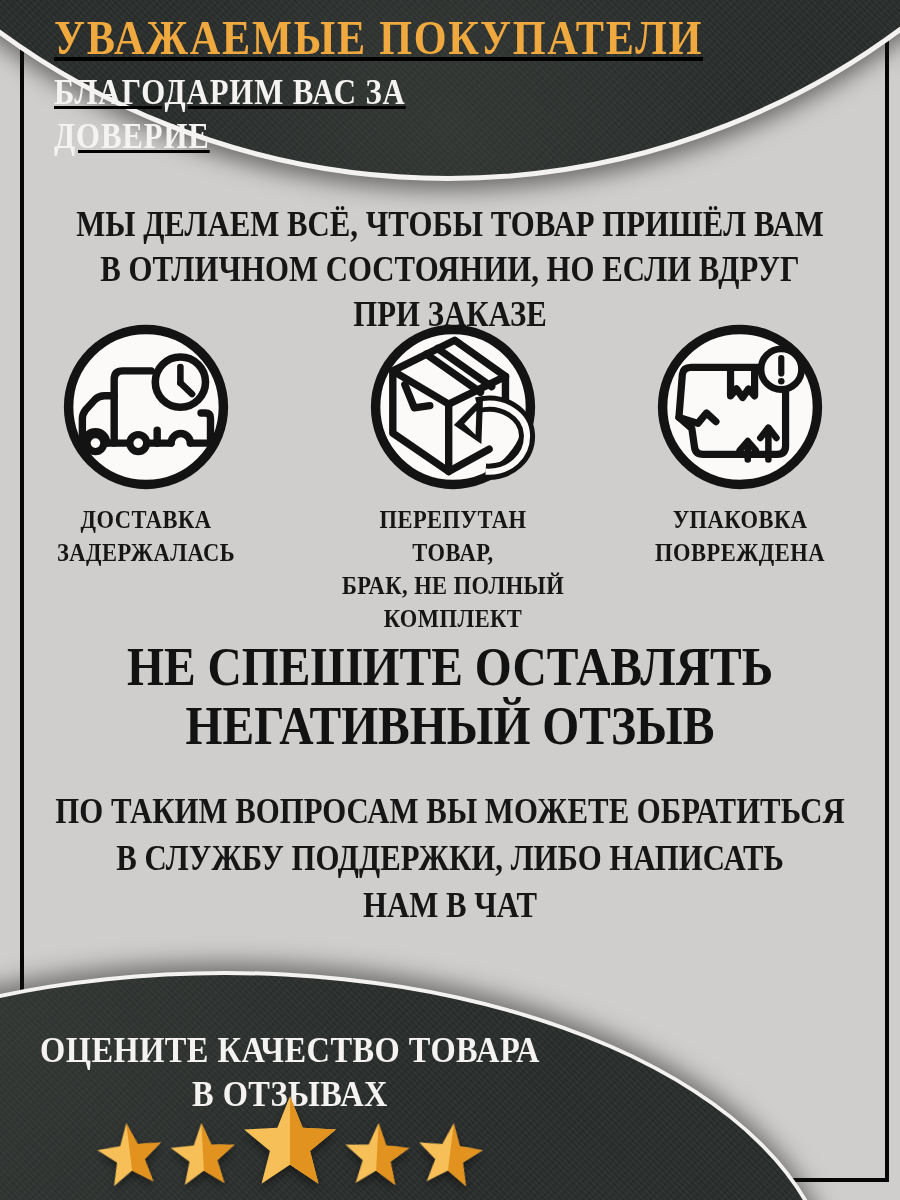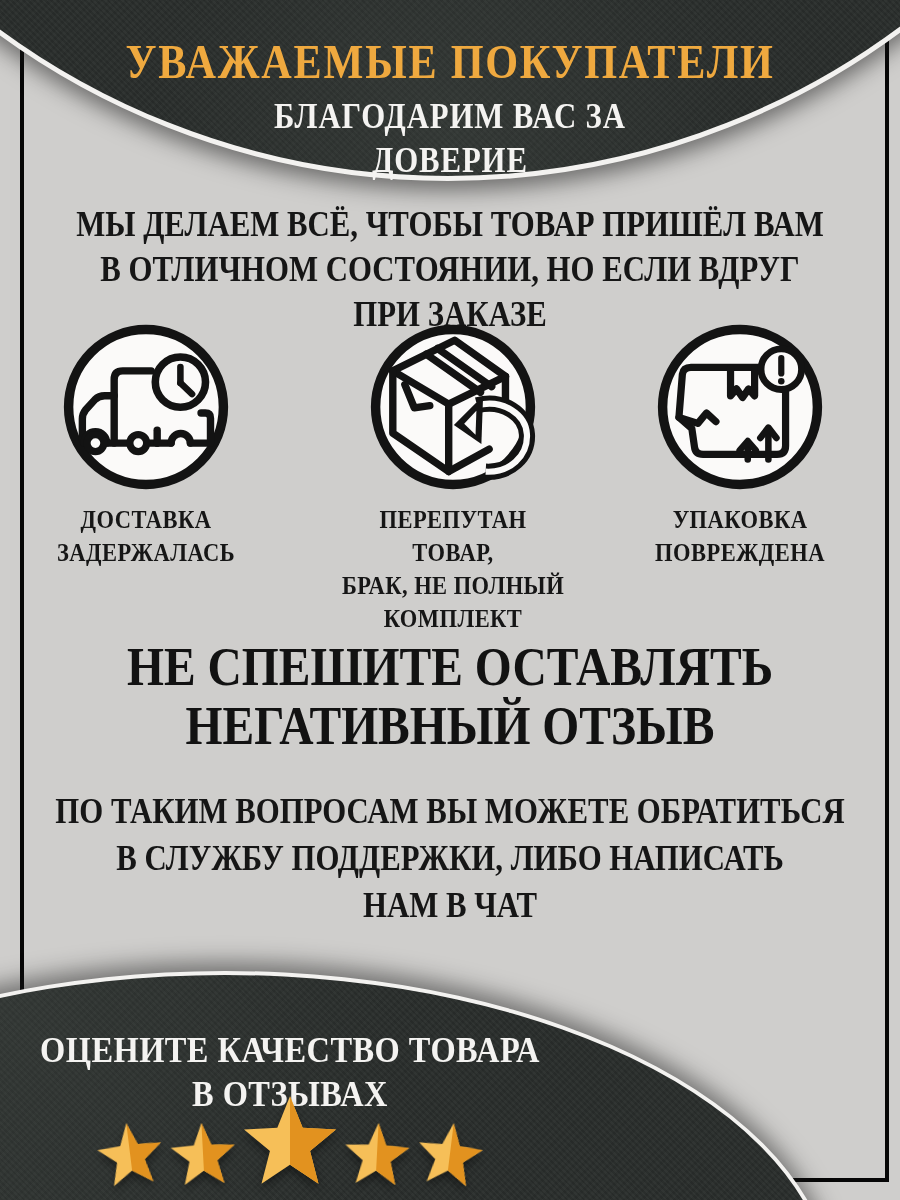--- a/index.html
+++ b/index.html
@@ -28,21 +28,21 @@
            border:4px solid #f3f2f0;
            box-shadow:0 -9px 22px rgba(25,25,25,.5);
            background-image:
              radial-gradient(circle at 30% 6%, rgba(72,79,74,.30), rgba(0,0,0,0) 40%),
              repeating-linear-gradient(45deg, rgba(255,255,255,.022) 0 2px, rgba(0,0,0,.035) 2px 4px),
              repeating-linear-gradient(-45deg, rgba(255,255,255,.016) 0 3px, rgba(0,0,0,.028) 3px 6px);}
 
   .cond{transform:scaleX(.88);}
   .cond9{transform:scaleX(.9);}
 
-  .header-content{position:absolute;left:0;right:0;top:36px;z-index:4;text-align:center;}
+  .header-content{position:absolute;left:0;right:0;top:12px;z-index:4;text-decoration:underline;}
   .header-title{font-size:48px;font-weight:bold;color:#efa93f;letter-spacing:2px;line-height:52px;}
   .header-sub{margin-top:7px;font-size:35px;font-weight:bold;color:#f4f3f1;line-height:44px;letter-spacing:1px;}
 
   .intro{position:absolute;left:0;right:0;top:202px;z-index:4;text-align:center;
          font-size:35px;font-weight:bold;color:#161616;line-height:45px;}
 
   .icon{position:absolute;width:172px;height:172px;z-index:4;}
   .icon svg{width:100%;height:100%;display:block;}
   .icon-delivery{left:60px;top:321px;}
   .icon-box{left:367px;top:321px;}

